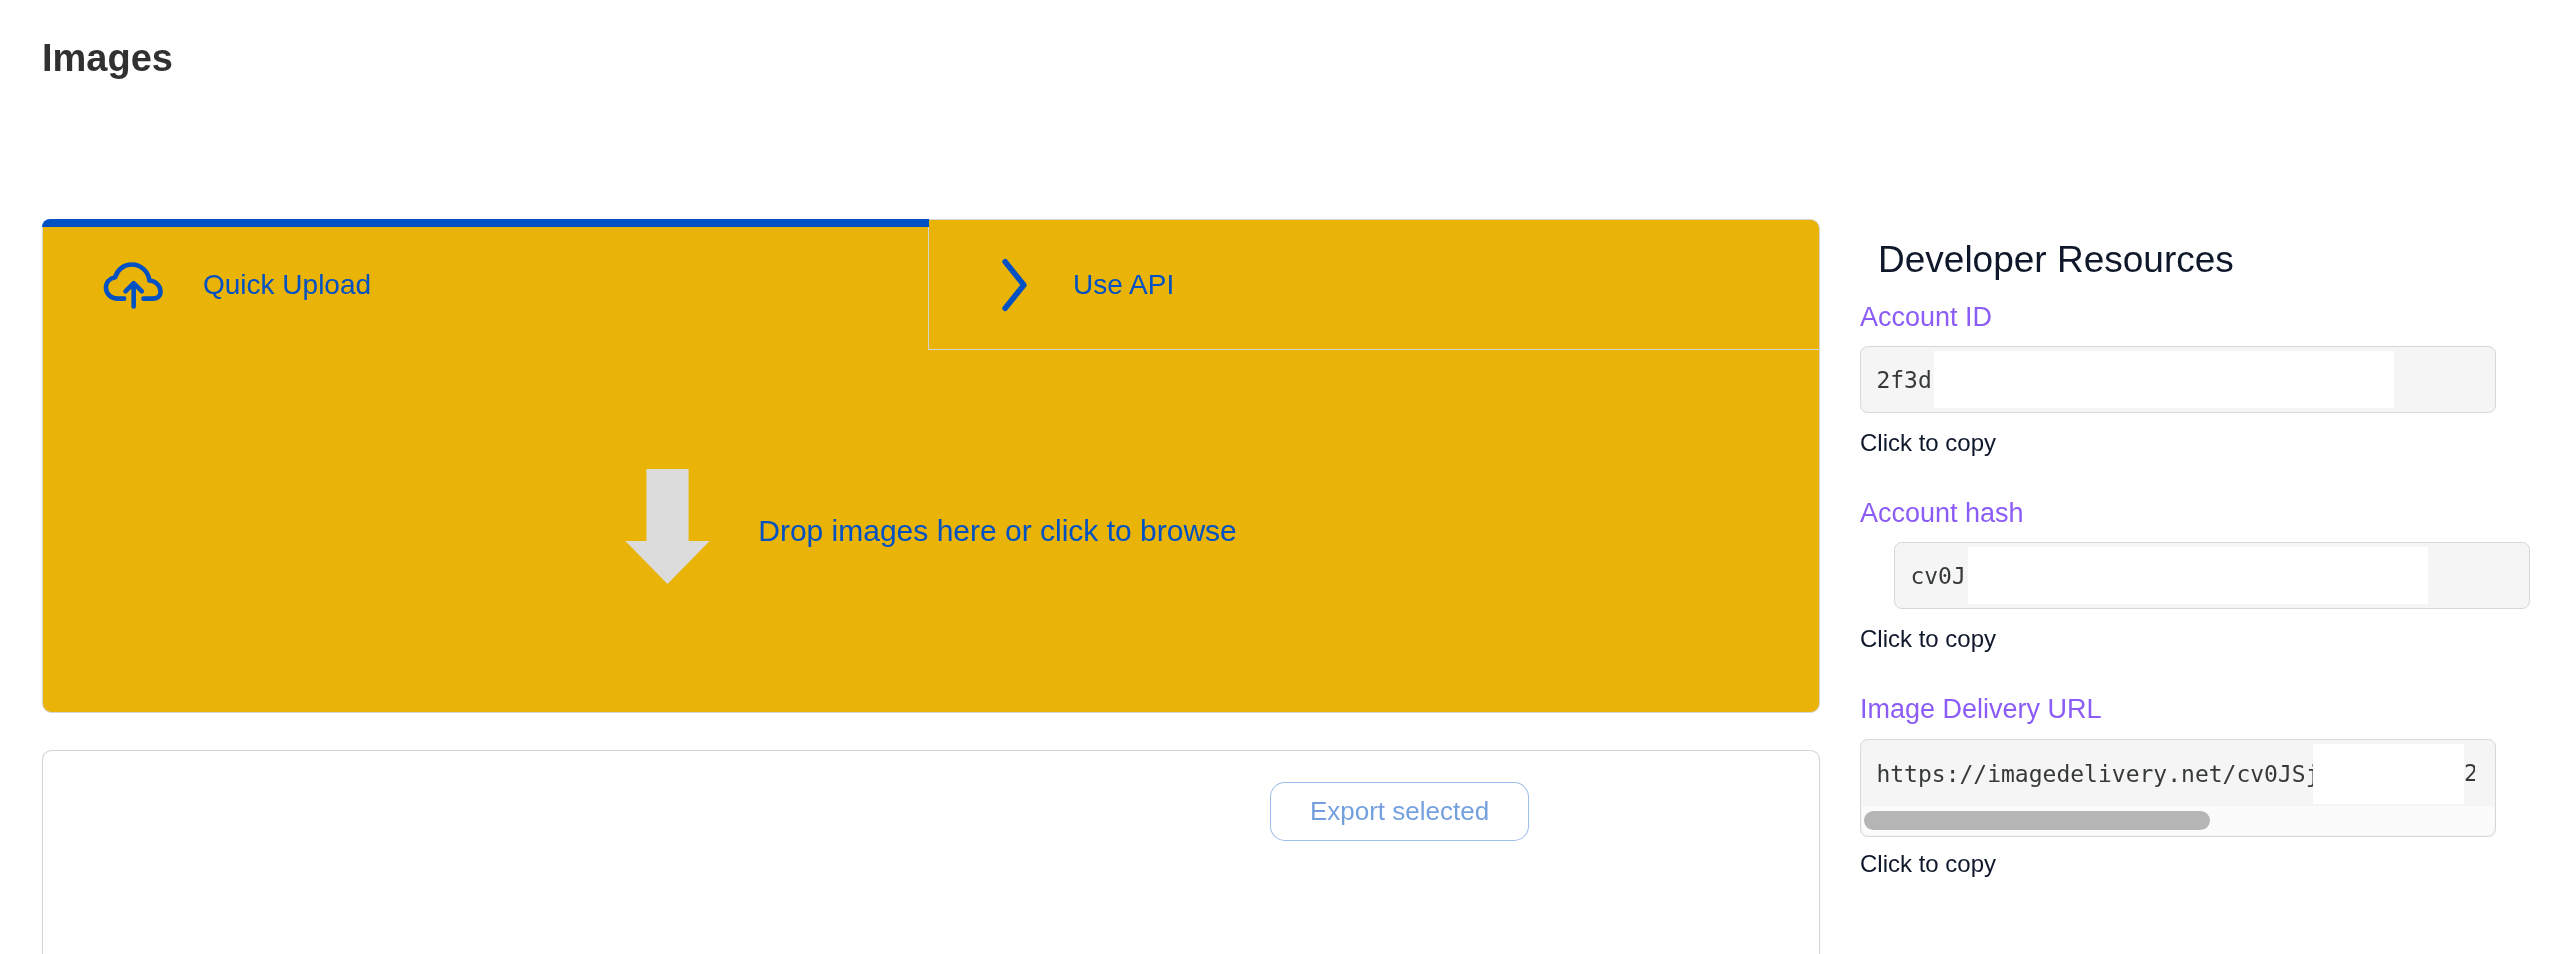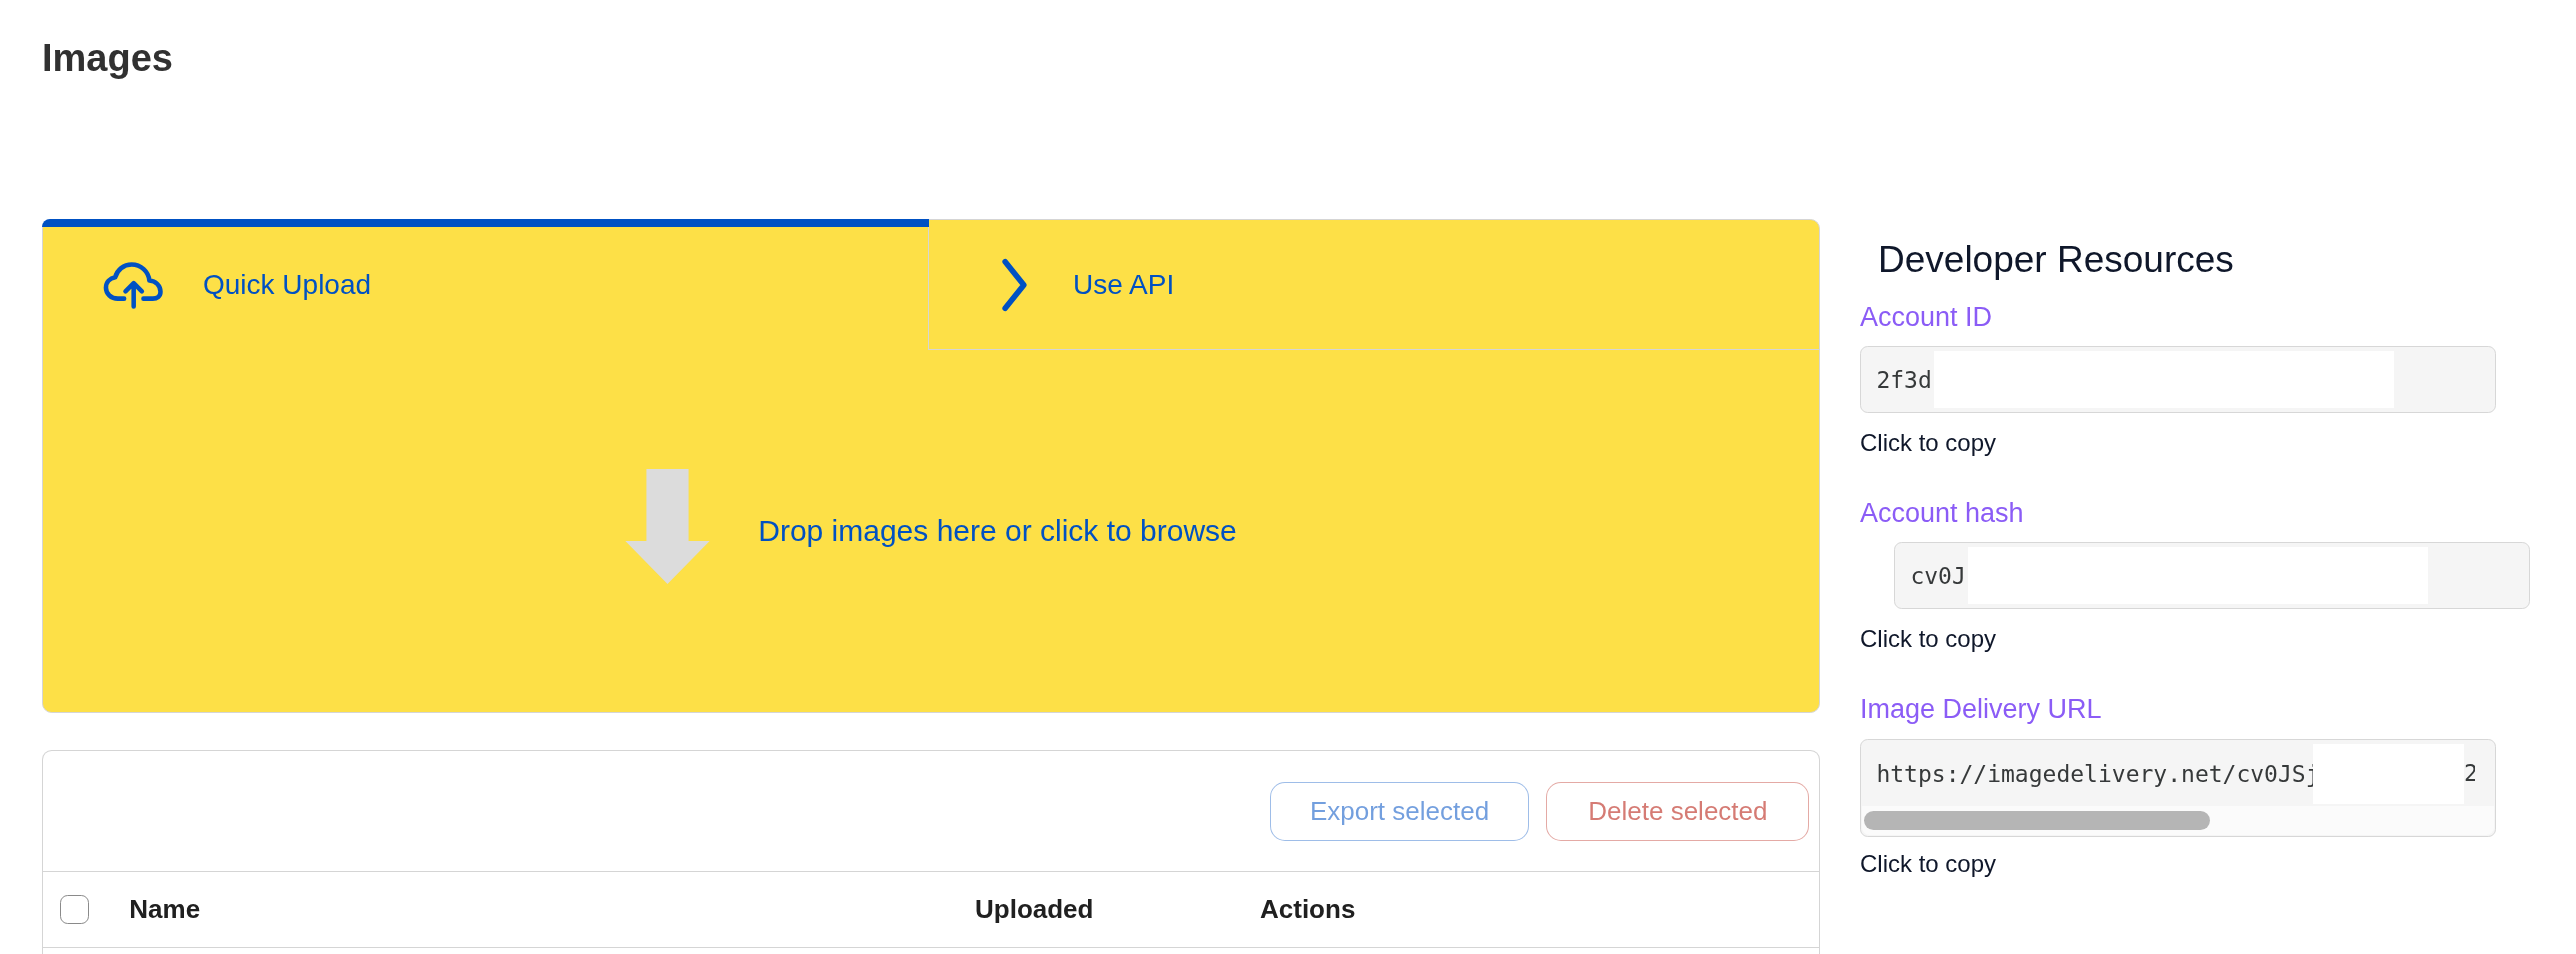--- a/index.html
+++ b/index.html
@@ -5,21 +5,21 @@
   html,body{margin:0;padding:0;background:#fff;}
   .canvas{
     position:relative;width:2576px;height:954px;overflow:hidden;background:#fff;
     font-family:"Liberation Sans",sans-serif;color:#36393a;
   }
   
   .page-title{position:absolute;left:42px;top:35px;font-size:38px;font-weight:700;color:#313131;line-height:46px;}
   .page-subtitle{position:absolute;left:42px;top:110px;font-size:28px;color:#36393a;line-height:35px;}
 
   
-  .upload-card{position:absolute;left:42px;top:219px;width:1778px;height:494px;border:1px solid #d5d5d5;border-radius:9.6px;background:#fde047;box-sizing:border-box;}
+  .upload-card{position:absolute;left:42px;top:219px;width:1778px;height:494px;border:1px solid #d5d5d5;border-radius:9.6px;background:#eab308;box-sizing:border-box;}
   .tab{position:absolute;top:0;height:130px;display:flex;align-items:center;box-sizing:border-box;cursor:pointer;}
   .tab-active{left:0;width:886px;border-right:1px solid #d5d5d5;padding-left:58px;}
   .tab-active .bluebar{position:absolute;left:-1px;top:-1px;width:887px;height:7.7px;background:#0051c3;border-radius:8.7px 0 0 0;}
   .tab-inactive{left:886px;right:0;border-bottom:1px solid #d5d5d5;padding-left:71px;}
   .tab-label{font-size:28px;color:#0051c3;}
   .tab-active .tab-label{margin-left:33px;}
   .tab-inactive .tab-label{margin-left:44px;}
   .dropzone{position:absolute;left:0;right:0;top:130px;bottom:0;display:flex;align-items:center;justify-content:center;cursor:pointer;}
   .drop-arrow{margin-right:48px;margin-top:-9.6px;}
   .drop-label{font-size:30px;color:#0051c3;}
@@ -83,28 +83,21 @@
       <svg class="icon drop-arrow" width="85" height="115" viewBox="0 0 88 120">
         <path d="M22 0 H66 V75 H88 L44 120 L0 75 H22 Z" fill="#dcdcdc"></path>
       </svg>
       <span class="drop-label">Drop images here or click to browse</span>
     </div>
   </div>
 
   <div class="table-card">
 
     <button class="btn btn-export" aria-disabled="true">Export selected</button>
-    <button class="btn btn-delete" aria-disabled="true">Delete selected</button>
 
-    <div class="table-header">
-      <span class="checkbox"></span>
-      <span class="col-name">Name</span>
-      <span class="col-uploaded">Uploaded</span>
-      <span class="col-actions">Actions</span>
-    </div>
   </div>
 
   <div class="dev-panel">
     <h2 class="dev-heading">Developer Resources</h2>
 
     <div class="res-label" style="top:81px;">Account ID</div>
     <div class="copy-box copy-box-sm" style="top:125px;">
       <span class="copy-value">2f3d</span>
       <span class="redact redact-sm"></span>
     </div>

